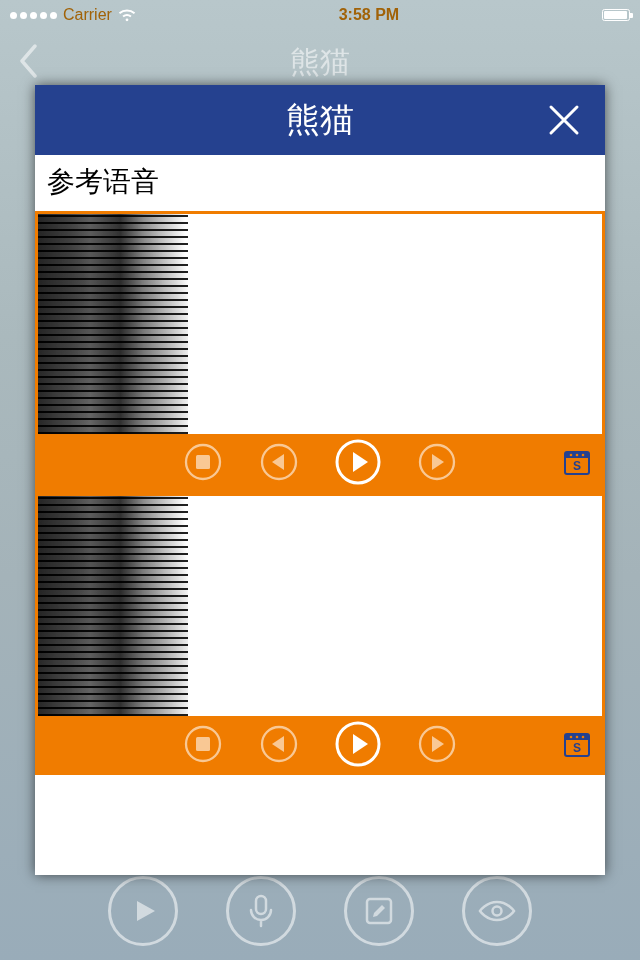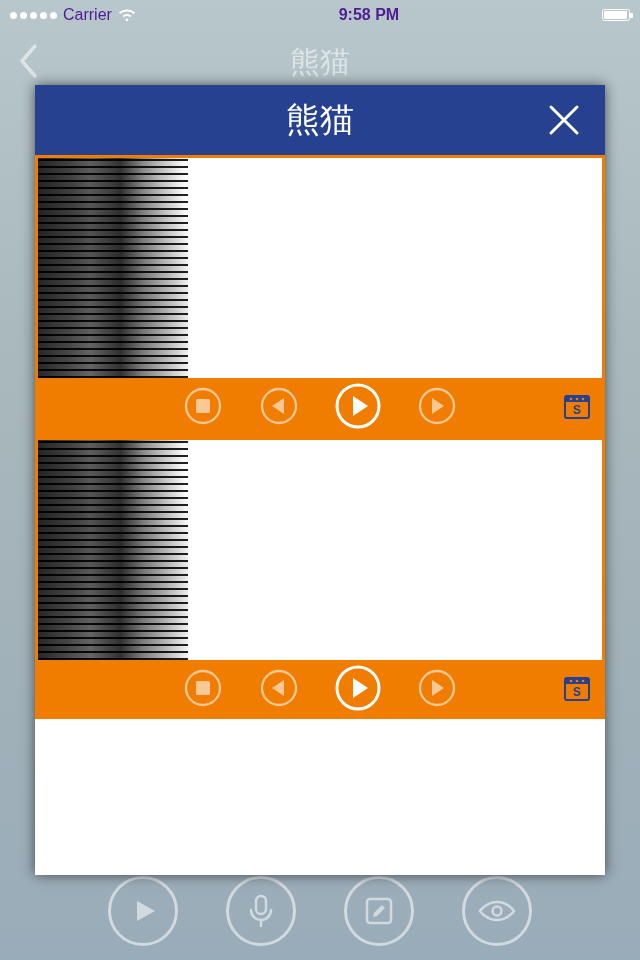--- a/index.html
+++ b/index.html
@@ -9,21 +9,21 @@
     position: relative;
   }
 
   
   .status-bar {
     height: 30px;
     display: flex;
     justify-content: space-between;
     align-items: center;
     padding: 0 10px;
-    color: #4c1d95;
+    color: #a16207;
     font-size: 16px;
     font-weight: 500;
   }
   .status-left { display: flex; align-items: center; gap: 6px; }
   .status-left .dots { display: flex; gap: 3px; }
   .status-left .dot { width: 7px; height: 7px; border-radius: 50%; background: #fff; }
   .status-right { display: flex; align-items: center; gap: 6px; }
   .battery {
     width: 28px; height: 12px; border: 1.5px solid #fff; border-radius: 2.5px; position: relative;
   }
@@ -124,21 +124,21 @@
         <span class="dot"></span>
         <span class="dot"></span>
     </span>
     <span>Carrier</span>
     <span>
       <svg width="18" height="14" viewBox="0 0 18 14">
           <path d="M9 13.2a1.4 1.4 0 100-2.8 1.4 1.4 0 000 2.8zm-3.3-3.9a5.3 5.3 0 016.6 0l1.3-1.5a7.3 7.3 0 00-9.2 0l1.3 1.5zM2.1 6a10.9 10.9 0 0113.8 0l1.3-1.5a12.9 12.9 0 00-16.4 0L2.1 6z" fill="#fff"></path>
         </svg>
     </span>
   </div>
-  <div style="font-weight:600">9:58 PM</div>
+  <div style="font-weight:600">3:58 PM</div>
   <div class="status-right">
     <span class="battery">
         <span class="fill"></span>
       </span>
   </div>
 </div>
 
 <div class="under-back">
   <svg width="20" height="34" viewBox="0 0 20 34">
       <path d="M17 2L4 17l13 15" stroke="currentColor" stroke-width="3.5" fill="none" stroke-linecap="round" stroke-linejoin="round"></path>
@@ -176,20 +176,23 @@
   <div class="modal-header">
     <span>熊猫</span>
     <div class="modal-close">
       <svg width="34" height="34" viewBox="0 0 34 34">
           <path d="M4 4l26 26M30 4L4 30" stroke="#fff" stroke-width="3" stroke-linecap="round"></path>
         </svg>
     </div>
   </div>
 
   <div class="panel">
+    <div class="panel-label-wrap">
+        <div class="panel-label">参考语音</div>
+      </div>
     <div class="panel-body">
       <div class="spectro">
         <div class="spectro-img"></div>
       </div>
       <div class="controls">
         <div class="ctrl">
           <svg width="38" height="38" viewBox="0 0 38 38">
               <circle cx="19" cy="19" r="17" fill="none" stroke="currentColor" stroke-width="2.3"></circle>
               <rect x="12" y="12" width="14" height="14" rx="1.5" fill="currentColor"></rect>
             </svg>

